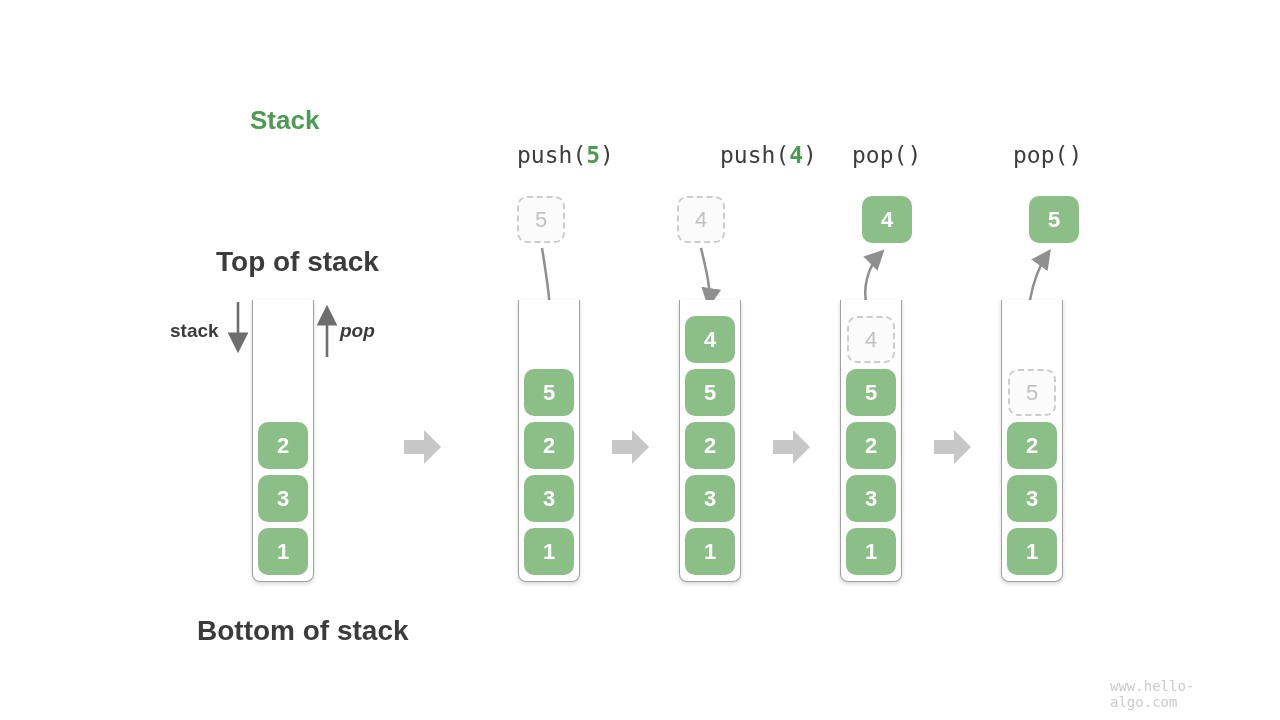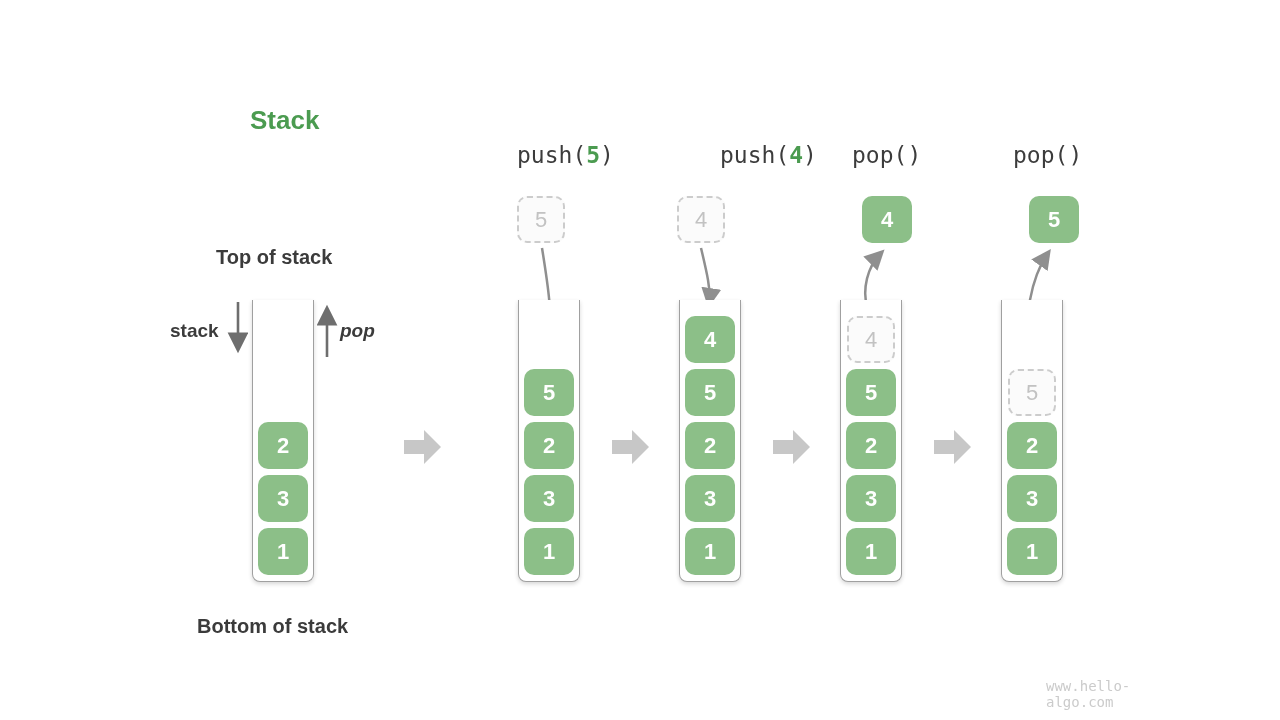--- a/index.html
+++ b/index.html
@@ -7,21 +7,21 @@
   .canvas {
     position: relative; width: 1028px; height: 720px;
     background: #ffffff;
     font-family: "Liberation Sans", sans-serif;
   }
   .title {
     position: absolute; left: 250px; top: 105px;
     font-size: 26px; font-weight: bold; color: #4B9B50;
   }
   .lbl {
-    position: absolute; font-size: 20px; font-weight: bold; color: #3B3B3B;
+    position: absolute; font-size: 28px; font-weight: bold; color: #3B3B3B;
   }
   .lbl-small { font-size: 19px; }
   .op {
     position: absolute; top: 142px;
     font-family: "DejaVu Sans Mono", monospace;
     font-size: 23px; color: #3C3C3C; white-space: pre;
   }
   .op .arg { color: #4B9B50; font-weight: bold; }
   .well {
     position: absolute; top: 300px; width: 62px; height: 282px;
@@ -40,21 +40,21 @@
   }
   .ghost {
     position: absolute; width: 48px; height: 47px;
     background: #FBFBFB;
     border: 2px dashed #CCCCCC; border-radius: 10px;
     color: #C2C2C2; font-size: 22px; font-weight: 500;
     display: flex; align-items: center; justify-content: center;
   }
   .arrow-svg, .flow-svg { position: absolute; overflow: visible; }
   .watermark {
-    position: absolute; left: 1046px; top: 678px;
+    position: absolute; left: 1110px; top: 678px;
     font-family: "DejaVu Sans Mono", monospace;
     font-size: 14px; color: #CBCBCB;
   }
 </style>
 </head>
 <body>
 
 <div class="canvas">
 
   <div class="title">Stack</div>

